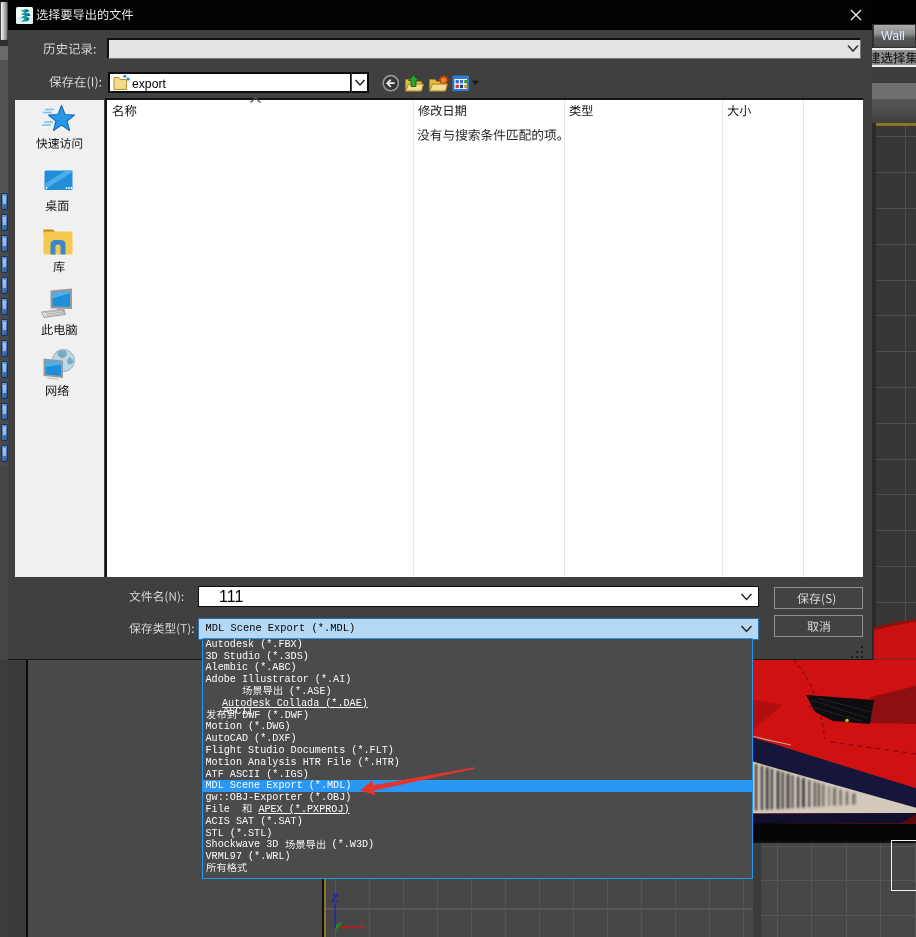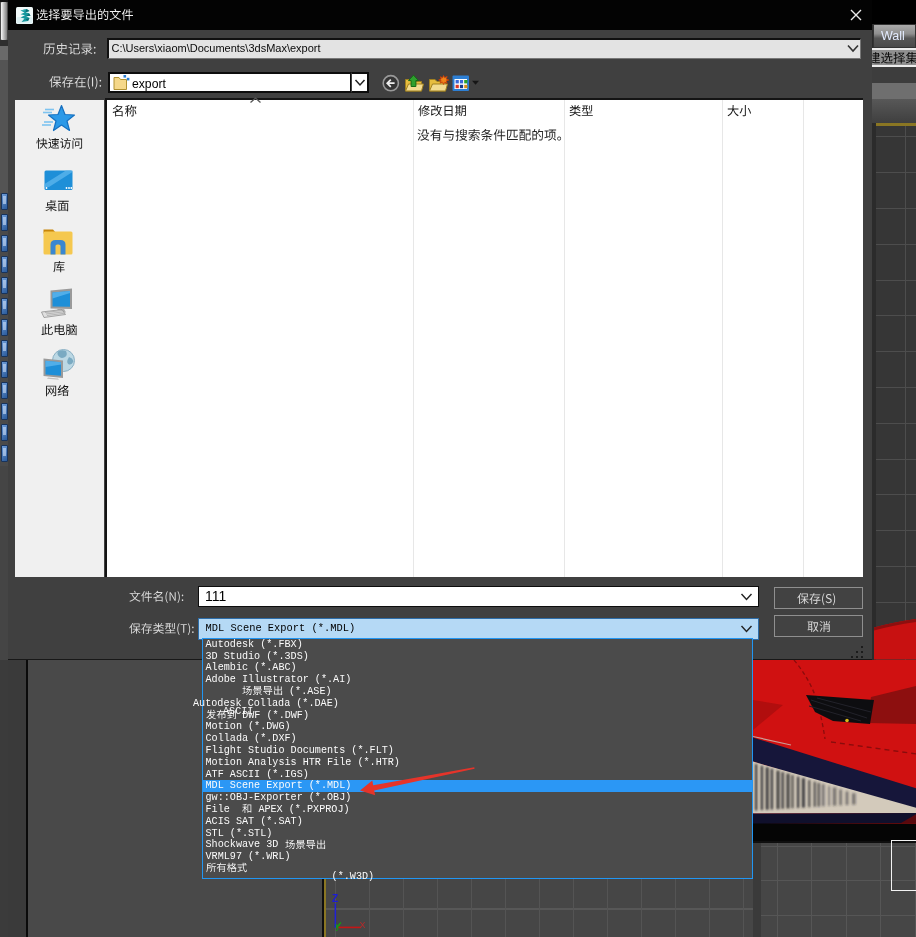--- a/index.html
+++ b/index.html
@@ -136,21 +136,20 @@
 <svg style="position:absolute;left:36.0px;top:7.0px;overflow:hidden;z-index:12;" width="99.6" height="15.9" viewBox="0 0 99.6 15.9">
       <path transform="translate(0,12.20) scale(0.012200,-0.012200)" d="M320 490H951V423H320ZM436 701H909V636H436ZM603 836H678V460H603ZM446 810 518 795Q497 720 463 651Q428 582 390 534Q383 540 371 547Q359 555 347 562Q335 570 326 574Q367 618 398 681Q429 744 446 810ZM679 456H753V191Q753 173 758 168Q763 163 782 163Q785 163 796 163Q807 163 820 163Q833 163 845 163Q856 163 861 163Q873 163 880 171Q886 179 889 204Q892 229 893 282Q900 276 912 269Q923 263 936 259Q949 255 959 252Q955 188 947 154Q938 120 919 106Q901 93 869 93Q864 93 850 93Q836 93 820 93Q804 93 790 93Q777 93 771 93Q734 93 714 102Q694 110 686 132Q679 153 679 191ZM504 454H579Q573 388 560 332Q546 276 520 229Q494 183 450 146Q407 110 339 83Q335 93 327 104Q319 116 310 126Q301 137 293 144Q354 166 393 196Q432 226 454 265Q477 304 488 351Q498 399 504 454ZM61 765 118 806Q148 783 179 754Q209 726 236 697Q262 668 278 644L216 597Q202 622 176 652Q151 682 120 711Q90 741 61 765ZM251 456V71H179V386H56V456ZM245 101Q268 101 290 85Q311 69 349 46Q396 18 459 11Q522 3 601 3Q658 3 724 5Q790 8 853 11Q917 15 966 20Q962 11 958 -3Q953 -18 949 -32Q946 -47 945 -58Q915 -60 872 -62Q829 -63 780 -65Q731 -66 684 -67Q637 -68 600 -68Q513 -68 449 -58Q384 -48 335 -19Q306 -1 283 16Q260 34 243 34Q225 34 201 18Q177 3 151 -23Q124 -49 95 -80L45 -15Q80 17 115 44Q150 70 183 86Q217 101 245 101ZM1036 315Q1096 332 1182 358Q1267 384 1356 412L1366 343Q1285 316 1203 290Q1121 263 1055 242ZM1046 639H1369V569H1046ZM1177 839H1250V12Q1250 -19 1242 -36Q1235 -53 1216 -62Q1198 -71 1167 -74Q1136 -76 1088 -76Q1086 -62 1080 -41Q1074 -20 1066 -5Q1098 -6 1125 -6Q1151 -6 1160 -6Q1177 -5 1177 12ZM1396 787H1853V719H1396ZM1838 787H1851L1864 790L1909 765Q1873 691 1817 630Q1762 570 1692 522Q1623 474 1547 438Q1470 403 1393 380Q1387 394 1376 412Q1364 430 1353 441Q1427 459 1500 491Q1573 522 1639 565Q1704 607 1756 660Q1807 713 1838 775ZM1510 756Q1552 678 1621 616Q1690 553 1780 509Q1870 465 1974 442Q1967 435 1958 424Q1949 412 1941 401Q1933 389 1928 379Q1823 407 1732 457Q1640 506 1569 576Q1498 646 1452 734ZM1417 324H1885V256H1417ZM1366 153H1957V85H1366ZM1620 412H1695V-82H1620ZM2054 298H2947V231H2054ZM2069 797H2930V730H2069ZM2692 271 2763 250Q2729 169 2671 112Q2613 54 2530 16Q2447 -22 2337 -45Q2227 -67 2090 -78Q2086 -62 2077 -44Q2069 -26 2059 -13Q2235 -3 2361 28Q2487 58 2569 117Q2650 176 2692 271ZM2186 101 2240 154Q2336 137 2432 116Q2527 95 2617 72Q2706 49 2785 25Q2863 1 2924 -22L2860 -80Q2785 -49 2678 -17Q2572 16 2446 46Q2321 76 2186 101ZM2342 772H2413V422H2342ZM2576 772H2647V422H2576ZM2190 583V447H2814V583ZM2119 645H2888V386H2119ZM2186 101Q2221 139 2259 189Q2296 239 2331 292Q2366 345 2390 393L2466 375Q2442 327 2408 276Q2375 226 2340 180Q2305 134 2276 101ZM3062 291H3944V221H3062ZM3648 369H3725V9Q3725 -23 3714 -40Q3704 -58 3677 -65Q3650 -73 3603 -75Q3556 -76 3484 -76Q3481 -62 3473 -43Q3465 -23 3457 -9Q3494 -10 3528 -10Q3562 -10 3588 -10Q3613 -10 3622 -10Q3637 -9 3642 -5Q3648 0 3648 11ZM3211 182 3263 227Q3295 202 3327 170Q3360 139 3387 108Q3414 77 3430 51L3374 1Q3360 28 3333 60Q3306 92 3275 124Q3243 156 3211 182ZM3135 770H3213V509Q3213 488 3223 476Q3233 465 3261 461Q3289 456 3344 456Q3357 456 3387 456Q3417 456 3456 456Q3495 456 3538 456Q3580 456 3621 456Q3662 456 3694 456Q3726 456 3744 456Q3785 456 3806 463Q3827 469 3835 488Q3844 508 3848 544Q3863 536 3884 530Q3904 524 3921 521Q3915 470 3898 442Q3882 415 3847 404Q3812 394 3749 394Q3739 394 3708 394Q3678 394 3636 394Q3594 394 3548 394Q3502 394 3461 394Q3419 394 3389 394Q3359 394 3350 394Q3267 394 3221 403Q3174 412 3154 437Q3135 461 3135 508ZM3162 629H3752V734H3135V800H3826V562H3162ZM4457 839H4539V19H4457ZM4814 341H4895V-78H4814ZM4150 749H4228V477H4774V750H4855V404H4150ZM4104 341H4187V54H4853V-21H4104ZM5131 679H5435V25H5131V93H5366V612H5131ZM5087 679H5156V-54H5087ZM5126 401H5402V335H5126ZM5240 842 5321 828Q5306 781 5288 733Q5271 685 5256 651L5195 666Q5204 691 5212 722Q5221 753 5228 785Q5236 817 5240 842ZM5578 682H5885V613H5578ZM5858 682H5929Q5929 682 5929 675Q5929 668 5929 658Q5929 649 5928 644Q5922 472 5916 353Q5911 234 5903 158Q5895 83 5884 41Q5874 -1 5859 -19Q5842 -41 5824 -50Q5805 -58 5778 -61Q5753 -63 5712 -62Q5672 -62 5629 -59Q5628 -43 5622 -22Q5615 -1 5604 13Q5654 9 5694 8Q5735 7 5753 7Q5768 7 5778 10Q5787 14 5796 24Q5808 37 5818 78Q5827 118 5834 193Q5841 268 5847 385Q5853 501 5858 666ZM5598 844 5670 828Q5652 753 5627 682Q5601 610 5571 547Q5540 484 5506 436Q5499 442 5488 450Q5476 459 5464 467Q5452 474 5443 479Q5478 524 5507 582Q5536 641 5559 708Q5582 775 5598 844ZM5552 423 5611 456Q5639 421 5669 379Q5700 337 5726 298Q5753 259 5769 229L5705 189Q5690 220 5665 260Q5639 301 5609 343Q5580 386 5552 423ZM6725 630 6802 607Q6739 426 6640 294Q6541 162 6403 72Q6265 -19 6083 -78Q6079 -69 6071 -55Q6063 -42 6053 -29Q6044 -15 6036 -7Q6215 45 6348 128Q6482 212 6575 335Q6668 459 6725 630ZM6270 626Q6327 471 6424 345Q6521 219 6657 129Q6793 40 6967 -4Q6959 -12 6949 -24Q6939 -37 6930 -50Q6922 -62 6915 -73Q6736 -24 6599 71Q6462 165 6363 300Q6265 435 6201 603ZM6050 664H6954V590H6050ZM6423 823 6501 847Q6524 811 6547 768Q6569 724 6580 693L6497 666Q6488 697 6467 742Q6446 786 6423 823ZM7604 828H7679V-80H7604ZM7432 790 7504 775Q7490 706 7471 638Q7451 571 7427 513Q7402 455 7373 409Q7366 415 7354 422Q7343 429 7330 436Q7318 443 7309 447Q7338 488 7362 544Q7385 599 7403 662Q7421 725 7432 790ZM7441 635H7909V562H7423ZM7317 341H7953V267H7317ZM7268 836 7339 815Q7307 730 7266 648Q7224 565 7176 493Q7127 420 7075 363Q7071 372 7064 386Q7056 400 7047 414Q7039 429 7032 437Q7079 486 7123 550Q7166 614 7204 688Q7241 761 7268 836ZM7167 579 7238 650 7239 649V-78H7167Z" fill="#f2f2f2"></path>
     </svg>
 <svg class="a" style="left:850px;top:9px;z-index:12;" width="12" height="12" viewBox="0 0 12 12">
       <path d="M1 1 L11 11 M11 1 L1 11" stroke="#ebebeb" stroke-width="1.4"></path>
     </svg>
 <svg style="position:absolute;left:43.3px;top:40.7px;overflow:hidden;z-index:12;" width="55.5" height="16.2" viewBox="0 0 55.5 16.2">
       <path transform="translate(0,12.50) scale(0.012500,-0.012500)" d="M161 791H947V720H161ZM115 791H191V472Q191 411 188 341Q185 270 176 196Q166 122 148 52Q131 -19 101 -77Q95 -71 82 -62Q70 -54 57 -46Q44 -39 35 -35Q63 21 79 85Q95 150 102 217Q110 284 112 350Q115 415 115 472ZM255 501H852V430H255ZM821 501H896Q896 501 895 495Q895 488 895 480Q895 471 894 466Q888 342 882 254Q875 167 867 110Q859 53 849 21Q838 -12 824 -27Q808 -46 791 -53Q773 -61 746 -63Q722 -66 681 -65Q639 -64 593 -61Q592 -44 585 -23Q579 -2 569 14Q617 9 658 8Q700 7 717 7Q733 7 742 9Q751 12 759 21Q771 31 780 61Q789 91 796 146Q803 201 809 285Q815 369 821 488ZM494 667H571Q569 569 562 478Q556 388 539 306Q523 225 490 154Q457 84 401 26Q346 -32 262 -75Q255 -62 240 -46Q225 -30 212 -20Q292 19 343 72Q395 125 424 190Q454 256 468 332Q482 407 487 492Q492 576 494 667ZM1463 836H1540V416Q1540 354 1531 294Q1523 235 1498 180Q1473 125 1423 77Q1374 29 1292 -11Q1210 -51 1088 -80Q1083 -71 1076 -59Q1068 -47 1059 -34Q1051 -21 1043 -13Q1161 12 1238 46Q1316 80 1362 122Q1407 164 1429 211Q1450 259 1456 311Q1463 362 1463 416ZM1196 609V423H1808V609ZM1123 682H1884V351H1123ZM1237 317Q1283 224 1348 164Q1414 104 1502 70Q1591 36 1705 21Q1820 5 1964 -1Q1953 -15 1943 -36Q1933 -58 1929 -78Q1782 -69 1663 -49Q1544 -28 1450 12Q1357 52 1287 119Q1218 187 1169 292ZM2124 769 2176 815Q2204 792 2234 764Q2264 736 2291 710Q2318 683 2335 661L2280 607Q2264 630 2238 658Q2212 686 2182 715Q2152 745 2124 769ZM2200 -60 2186 12 2208 43 2384 163Q2388 148 2395 129Q2402 110 2408 98Q2345 54 2307 26Q2268 -2 2246 -18Q2225 -34 2215 -44Q2205 -53 2200 -60ZM2046 526H2259V453H2046ZM2200 -61Q2196 -52 2188 -42Q2181 -31 2173 -20Q2165 -10 2157 -4Q2171 6 2188 31Q2206 56 2206 93V526H2280V37Q2280 37 2272 30Q2264 23 2252 11Q2240 0 2228 -13Q2216 -27 2208 -39Q2200 -51 2200 -61ZM2470 442H2858V370H2470ZM2438 442H2515V56Q2515 26 2529 17Q2543 7 2591 7Q2600 7 2621 7Q2643 7 2670 7Q2698 7 2726 7Q2754 7 2777 7Q2800 7 2812 7Q2843 7 2859 20Q2874 32 2881 68Q2887 104 2889 175Q2899 168 2912 162Q2924 155 2938 151Q2951 146 2962 143Q2957 62 2943 17Q2930 -29 2900 -47Q2871 -65 2816 -65Q2808 -65 2785 -65Q2761 -65 2731 -65Q2701 -65 2670 -65Q2639 -65 2616 -65Q2594 -65 2586 -65Q2530 -65 2498 -55Q2465 -45 2452 -18Q2438 8 2438 57ZM2419 770H2891V318H2816V695H2419ZM3067 462H3940V395H3067ZM3461 427H3537V1Q3537 -31 3528 -47Q3519 -63 3495 -71Q3472 -78 3433 -80Q3394 -82 3335 -82Q3332 -67 3324 -49Q3317 -30 3309 -16Q3339 -17 3366 -17Q3392 -18 3412 -18Q3432 -17 3440 -17Q3452 -16 3456 -12Q3461 -8 3461 2ZM3528 385Q3565 299 3626 227Q3688 156 3771 104Q3854 52 3953 25Q3945 17 3936 6Q3926 -5 3918 -18Q3909 -30 3904 -40Q3802 -8 3719 50Q3635 108 3572 188Q3509 269 3468 366ZM3810 370 3874 323Q3840 295 3801 265Q3762 235 3724 209Q3685 182 3651 162L3600 204Q3633 225 3672 254Q3710 282 3747 313Q3783 344 3810 370ZM3134 317 3185 363Q3217 346 3252 324Q3287 302 3318 280Q3350 257 3369 238L3316 185Q3298 205 3267 229Q3236 252 3202 276Q3167 299 3134 317ZM3068 54Q3119 74 3188 101Q3257 128 3334 159Q3410 190 3486 222L3501 158Q3433 128 3363 97Q3293 66 3228 38Q3163 11 3108 -13ZM3164 623H3763V554H3164ZM3741 784H3750L3763 788L3822 784Q3822 730 3818 667Q3815 604 3811 541Q3806 478 3801 423L3723 426Q3727 468 3730 516Q3733 564 3736 612Q3738 660 3739 702Q3741 745 3741 774ZM3134 784H3763V715H3134ZM4139 390Q4112 390 4092 410Q4073 429 4073 460Q4073 491 4092 511Q4112 530 4139 530Q4166 530 4186 511Q4205 491 4205 460Q4205 429 4186 410Q4166 390 4139 390ZM4139 -13Q4112 -13 4092 6Q4073 26 4073 56Q4073 88 4092 107Q4112 126 4139 126Q4166 126 4186 107Q4205 88 4205 56Q4205 26 4186 6Q4166 -13 4139 -13Z" fill="#dcdcdc"></path>
     </svg>
 <div class="a" style="left:106.5px;top:37.5px;width:754.5px;height:21.5px;background:#e3e3e3;border-top:2px solid #101010;border-left:2px solid #101010;border-right:1px solid #777;border-bottom:1px solid #777;z-index:11;"></div>
-<div class="a" style="left:111.5px;top:40px;z-index:12;font-size:11px;color:#0a0a0a;line-height:17px;letter-spacing:0;">C:\Users\xiaom\Documents\3dsMax\export</div>
 <svg class="a" style="left:846px;top:44px;z-index:12;" width="14" height="9" viewBox="0 0 14 9">
       <path d="M2 1.5 L7 7 L12 1.5" stroke="#333" stroke-width="1.6" fill="none"></path>
     </svg>
 <svg style="position:absolute;left:48.5px;top:74.1px;overflow:hidden;z-index:12;" width="55.1" height="16.2" viewBox="0 0 55.1 16.2">
       <path transform="translate(0,12.50) scale(0.012500,-0.012500)" d="M598 497H673V-80H598ZM306 350H954V281H306ZM695 322Q725 262 771 205Q817 147 872 99Q927 52 981 22Q973 15 963 4Q952 -6 943 -17Q934 -28 928 -38Q873 -2 819 52Q764 106 717 170Q670 234 637 300ZM581 328 640 306Q606 237 556 172Q506 106 448 53Q389 -1 329 -36Q323 -26 314 -16Q305 -5 295 6Q286 16 277 23Q336 53 394 101Q452 149 501 208Q549 267 581 328ZM452 726V542H824V726ZM380 793H899V474H380ZM277 837 347 815Q314 731 269 649Q224 567 172 495Q120 423 65 367Q62 376 54 390Q47 404 38 418Q30 432 23 441Q73 489 120 553Q167 616 208 689Q248 761 277 837ZM173 579 243 650 245 649V-77H173ZM1335 266H1957V196H1335ZM1420 525H1832V456H1420ZM1613 349H1689V9Q1689 -24 1680 -41Q1672 -59 1647 -68Q1621 -77 1579 -78Q1536 -79 1471 -79Q1469 -63 1462 -43Q1456 -24 1448 -8Q1481 -9 1510 -9Q1540 -10 1562 -10Q1583 -9 1592 -9Q1605 -8 1609 -4Q1613 0 1613 10ZM1812 525H1831L1846 529L1894 491Q1863 457 1823 423Q1783 388 1740 358Q1696 327 1655 304Q1648 315 1635 328Q1622 340 1613 349Q1650 368 1688 396Q1726 424 1759 454Q1792 484 1812 510ZM1063 709H1939V637H1063ZM1385 840 1462 821Q1427 707 1374 594Q1320 482 1245 385Q1170 287 1069 216Q1065 225 1058 238Q1052 250 1044 263Q1037 276 1031 284Q1099 332 1155 395Q1211 459 1255 532Q1299 606 1332 684Q1364 762 1385 840ZM1188 431H1264V-78H1188ZM2063 685H2939V613H2063ZM2373 368H2900V298H2373ZM2333 14H2938V-56H2333ZM2598 561H2673V-24H2598ZM2391 840 2469 821Q2434 707 2380 595Q2327 483 2252 386Q2177 288 2077 217Q2073 227 2066 239Q2059 252 2052 265Q2044 277 2038 286Q2106 333 2162 397Q2217 460 2261 533Q2305 607 2338 685Q2370 763 2391 840ZM2193 428H2268V-76H2193ZM3239 -196Q3170 -84 3131 40Q3092 163 3092 311Q3092 458 3131 582Q3170 706 3239 818L3295 792Q3231 685 3199 562Q3168 438 3168 311Q3168 183 3199 60Q3231 -64 3295 -171ZM3439 0V733H3531V0ZM3730 -196 3673 -171Q3738 -64 3770 60Q3802 183 3802 311Q3802 438 3770 562Q3738 685 3673 792L3730 818Q3800 706 3839 582Q3877 458 3877 311Q3877 163 3839 40Q3800 -84 3730 -196ZM4108 390Q4081 390 4061 410Q4042 429 4042 460Q4042 491 4061 511Q4081 530 4108 530Q4135 530 4155 511Q4174 491 4174 460Q4174 429 4155 410Q4135 390 4108 390ZM4108 -13Q4081 -13 4061 6Q4042 26 4042 56Q4042 88 4061 107Q4081 126 4108 126Q4135 126 4155 107Q4174 88 4174 56Q4174 26 4155 6Q4135 -13 4108 -13Z" fill="#dcdcdc"></path>
     </svg>
 <div class="a" style="left:107.9px;top:71.8px;width:243px;height:21.5px;background:#fff;border:2px solid #0d0d0d;border-right:1px solid #0d0d0d;z-index:11;"></div>
 <div class="a" style="left:350.5px;top:71.8px;width:18.5px;height:21.5px;background:#fff;border:2px solid #0d0d0d;border-left:1px solid #444;z-index:11;"></div>
 <svg class="a" style="left:354px;top:79px;z-index:12;" width="12" height="8" viewBox="0 0 12 8">
       <path d="M1.5 1 L6 6 L10.5 1" stroke="#222" stroke-width="1.5" fill="none"></path>
@@ -258,21 +257,21 @@
 <svg style="position:absolute;left:726.8px;top:103.4px;overflow:hidden;z-index:12;" width="26.4" height="15.9" viewBox="0 0 26.4 15.9">
       <path transform="translate(0,12.20) scale(0.012200,-0.012200)" d="M62 553H942V476H62ZM549 522Q583 401 638 297Q694 192 775 114Q855 36 958 -8Q949 -16 938 -29Q928 -41 918 -54Q908 -67 902 -78Q794 -26 711 59Q629 144 571 257Q513 370 475 504ZM461 839H542Q542 774 538 694Q535 615 523 529Q511 444 484 357Q456 271 408 190Q359 110 284 41Q209 -28 100 -78Q91 -63 74 -46Q58 -28 43 -16Q149 30 222 94Q294 158 340 234Q386 310 411 391Q436 472 446 552Q456 633 459 706Q461 779 461 839ZM1464 826H1545V24Q1545 -17 1533 -37Q1521 -57 1494 -66Q1466 -75 1419 -78Q1371 -81 1301 -80Q1299 -70 1294 -55Q1288 -41 1282 -27Q1276 -13 1270 -2Q1307 -3 1341 -4Q1375 -4 1400 -3Q1426 -3 1436 -3Q1451 -2 1457 3Q1464 9 1464 24ZM1705 571 1777 598Q1822 528 1862 448Q1902 368 1933 291Q1963 214 1976 154L1895 121Q1884 181 1855 258Q1827 336 1787 418Q1748 499 1705 571ZM1202 591 1286 577Q1269 504 1244 423Q1219 343 1184 268Q1149 194 1103 138Q1094 145 1082 152Q1069 160 1056 167Q1042 174 1032 178Q1077 231 1110 302Q1143 373 1167 448Q1190 524 1202 591Z" fill="#1a1a1a"></path>
     </svg>
 <svg style="position:absolute;left:417.0px;top:126.5px;overflow:hidden;z-index:12;" width="154.4" height="16.5" viewBox="0 0 154.4 16.5">
       <path transform="translate(0,12.70) scale(0.012700,-0.012700)" d="M463 804H751V734H463ZM341 398H834V328H341ZM808 398H824L838 401L888 380Q853 281 793 204Q734 128 657 73Q580 18 490 -19Q401 -57 305 -79Q301 -69 295 -56Q288 -43 281 -31Q273 -19 266 -11Q355 6 440 39Q525 72 597 121Q669 170 724 236Q778 302 808 386ZM452 344Q494 253 568 182Q642 110 743 61Q843 12 966 -11Q958 -19 948 -31Q938 -44 930 -57Q922 -69 917 -80Q727 -39 593 63Q458 165 385 321ZM445 804H518V689Q518 641 504 591Q490 540 452 494Q413 448 340 412Q335 420 325 431Q316 442 306 453Q296 463 289 468Q357 499 390 537Q423 574 434 613Q445 653 445 691ZM84 773 126 826Q157 811 191 791Q225 772 257 753Q288 733 309 718L265 657Q245 673 214 693Q183 714 149 735Q114 756 84 773ZM35 502 75 557Q106 543 141 525Q176 506 209 488Q241 470 262 455L220 393Q199 408 167 428Q136 447 101 467Q66 486 35 502ZM66 -17Q92 23 123 76Q154 130 186 189Q218 249 245 306L300 259Q276 206 246 149Q217 91 187 36Q156 -19 129 -65ZM714 804H789V584Q789 562 792 554Q796 545 809 545Q816 545 834 545Q852 545 870 545Q888 545 896 545Q907 545 923 546Q939 548 949 550Q951 534 953 513Q954 492 956 478Q947 475 930 473Q914 472 897 472Q889 472 869 472Q849 472 830 472Q811 472 804 472Q768 472 748 483Q729 494 722 519Q714 545 714 586ZM1063 710H1939V640H1063ZM1308 353H1777V289H1308ZM1255 524H1765V456H1329V-79H1255ZM1748 524H1822V14Q1822 -19 1813 -38Q1804 -56 1779 -66Q1754 -74 1712 -76Q1669 -77 1605 -77Q1602 -62 1595 -41Q1588 -20 1580 -5Q1613 -6 1643 -6Q1672 -7 1694 -7Q1716 -6 1726 -6Q1739 -6 1743 -1Q1748 3 1748 15ZM1391 840 1467 822Q1433 713 1381 606Q1329 499 1256 406Q1183 314 1088 246Q1083 255 1074 266Q1065 276 1056 287Q1047 297 1040 304Q1107 350 1163 411Q1218 472 1262 543Q1306 613 1338 689Q1370 764 1391 840ZM1308 184H1777V119H1308ZM2227 450H2833V379H2227ZM2277 702H2876V630H2277ZM2057 238H2681V165H2057ZM2814 450H2891Q2891 450 2891 443Q2890 436 2890 428Q2889 419 2888 413Q2874 270 2859 180Q2844 89 2826 39Q2809 -11 2786 -33Q2767 -52 2745 -59Q2724 -66 2691 -68Q2664 -69 2615 -68Q2566 -67 2512 -64Q2511 -47 2503 -26Q2496 -5 2484 11Q2542 6 2595 5Q2647 3 2669 3Q2688 3 2700 5Q2712 7 2721 15Q2742 32 2758 79Q2774 127 2787 215Q2801 303 2813 437ZM2261 818 2336 810Q2326 758 2315 700Q2303 641 2291 582Q2278 524 2266 472Q2254 419 2243 379L2164 380Q2176 422 2189 476Q2202 529 2215 589Q2228 649 2240 708Q2251 767 2261 818ZM3039 309Q3096 328 3175 357Q3255 386 3336 418L3349 350Q3274 321 3198 291Q3122 261 3059 238ZM3046 638H3339V568H3046ZM3166 840H3237V13Q3237 -17 3230 -34Q3223 -51 3205 -61Q3187 -70 3158 -73Q3129 -76 3085 -75Q3084 -61 3078 -40Q3072 -19 3064 -3Q3093 -4 3117 -4Q3141 -4 3150 -3Q3158 -3 3162 0Q3166 3 3166 13ZM3553 804 3607 754Q3566 732 3514 714Q3463 695 3415 682Q3413 693 3405 708Q3398 722 3392 732Q3436 746 3480 766Q3525 786 3553 804ZM3392 732 3457 711V387H3392ZM3414 449H3847V696H3723V758H3915V387H3414ZM3421 602H3566V544H3421ZM3727 602H3880V545H3727ZM3614 841H3683V262H3614ZM3379 290H3860V226H3379ZM3839 290H3853L3866 293L3911 271Q3876 190 3817 131Q3757 71 3681 29Q3605 -13 3518 -40Q3430 -67 3338 -82Q3333 -69 3324 -50Q3314 -32 3304 -20Q3391 -8 3474 15Q3556 38 3628 74Q3700 110 3754 161Q3809 212 3839 279ZM3477 247Q3520 178 3593 125Q3666 72 3760 36Q3855 1 3962 -16Q3954 -23 3946 -34Q3937 -46 3930 -57Q3923 -69 3917 -78Q3808 -56 3712 -16Q3616 24 3541 84Q3465 144 3416 223ZM4461 841H4539V560H4461ZM4665 328 4718 362Q4754 333 4793 298Q4832 263 4866 228Q4901 194 4922 166L4864 126Q4845 154 4811 190Q4778 225 4740 262Q4701 298 4665 328ZM4633 104 4690 141Q4731 120 4778 92Q4825 65 4867 37Q4910 9 4938 -14L4877 -58Q4851 -35 4810 -6Q4769 22 4723 52Q4676 81 4633 104ZM4290 136 4358 109Q4327 78 4286 46Q4245 15 4202 -13Q4159 -40 4119 -61Q4113 -54 4102 -44Q4092 -35 4081 -26Q4070 -16 4061 -11Q4123 17 4185 56Q4247 96 4290 136ZM4076 752H4923V686H4076ZM4066 593H4936V405H4862V528H4137V405H4066ZM4122 153Q4121 160 4117 172Q4114 184 4110 197Q4106 210 4102 219Q4127 222 4160 232Q4193 242 4237 260Q4261 269 4309 290Q4358 311 4420 341Q4482 370 4548 406Q4614 442 4673 480L4727 434Q4592 352 4450 290Q4308 227 4169 183V180Q4169 180 4162 178Q4155 175 4145 171Q4136 167 4129 162Q4122 158 4122 153ZM4122 153 4121 200 4168 224 4793 258Q4795 245 4799 229Q4802 214 4806 205Q4657 196 4550 189Q4444 182 4371 177Q4299 172 4253 169Q4208 166 4182 163Q4156 160 4143 158Q4130 156 4122 153ZM4194 319Q4193 326 4189 338Q4185 350 4182 363Q4178 376 4174 385Q4189 386 4207 393Q4225 400 4246 411Q4258 417 4282 430Q4305 443 4335 461Q4366 479 4397 501Q4429 523 4456 546L4510 505Q4446 458 4374 419Q4303 380 4232 352V349Q4232 349 4222 345Q4213 340 4203 333Q4194 326 4194 319ZM4194 319 4193 362 4230 381 4574 400Q4571 388 4567 373Q4563 359 4562 350Q4468 345 4405 340Q4342 336 4303 333Q4264 330 4242 328Q4221 325 4210 323Q4200 322 4194 319ZM4479 217H4552V8Q4552 -22 4543 -38Q4535 -55 4510 -63Q4486 -72 4448 -74Q4410 -75 4355 -75Q4352 -59 4344 -40Q4336 -20 4327 -6Q4359 -7 4385 -7Q4412 -8 4431 -7Q4451 -7 4458 -6Q4471 -6 4475 -2Q4479 1 4479 10ZM5319 748H5718V683H5319ZM5703 748H5719L5732 752L5782 721Q5734 636 5657 571Q5580 505 5484 458Q5388 411 5282 380Q5176 349 5070 332Q5066 347 5056 366Q5046 386 5035 399Q5136 413 5238 441Q5339 468 5429 510Q5520 551 5591 608Q5662 664 5703 736ZM5378 842 5460 826Q5409 743 5327 663Q5246 584 5128 520Q5121 530 5112 540Q5103 550 5093 560Q5083 570 5074 575Q5148 611 5207 656Q5266 701 5309 749Q5352 797 5378 842ZM5323 707Q5380 624 5476 563Q5572 502 5697 463Q5822 423 5964 406Q5957 398 5948 386Q5939 375 5931 362Q5924 349 5919 339Q5776 360 5650 403Q5524 447 5424 516Q5324 584 5259 678ZM5147 287H5852V220H5147ZM5300 182 5360 155Q5334 120 5296 82Q5259 45 5220 12Q5180 -21 5146 -43Q5140 -35 5131 -25Q5123 -15 5114 -5Q5104 4 5096 10Q5129 29 5167 58Q5205 86 5241 119Q5276 152 5300 182ZM5461 393H5537V3Q5537 -26 5530 -41Q5523 -56 5503 -65Q5484 -73 5454 -75Q5424 -76 5380 -76Q5378 -61 5371 -43Q5365 -24 5357 -10Q5386 -11 5412 -12Q5438 -12 5446 -11Q5455 -11 5458 -8Q5461 -5 5461 3ZM5629 145 5683 184Q5718 156 5754 123Q5791 90 5824 56Q5856 23 5875 -4L5818 -47Q5799 -20 5768 14Q5737 47 5700 82Q5664 117 5629 145ZM6604 828H6679V-80H6604ZM6432 790 6504 775Q6490 706 6471 638Q6451 571 6427 513Q6402 455 6373 409Q6366 415 6354 422Q6343 429 6330 436Q6318 443 6309 447Q6338 488 6362 544Q6385 599 6403 662Q6421 725 6432 790ZM6441 635H6909V562H6423ZM6317 341H6953V267H6317ZM6268 836 6339 815Q6307 730 6266 648Q6224 565 6176 493Q6127 420 6075 363Q6071 372 6064 386Q6056 400 6047 414Q6039 429 6032 437Q6079 486 6123 550Q6166 614 6204 688Q6241 761 6268 836ZM6167 579 6238 650 6239 649V-78H6167ZM7613 728H7686V287Q7686 262 7693 255Q7699 249 7722 249Q7728 249 7741 249Q7754 249 7770 249Q7786 249 7800 249Q7814 249 7821 249Q7837 249 7844 260Q7852 271 7855 305Q7858 338 7860 404Q7869 398 7881 392Q7892 386 7905 381Q7917 377 7928 374Q7924 298 7915 255Q7905 212 7885 196Q7864 179 7827 179Q7821 179 7805 179Q7788 179 7770 179Q7751 179 7735 179Q7719 179 7713 179Q7674 179 7652 188Q7630 198 7621 221Q7613 245 7613 286ZM7368 728H7442Q7440 617 7434 526Q7427 435 7408 361Q7390 288 7353 232Q7316 177 7252 137Q7248 145 7239 156Q7231 167 7222 177Q7213 188 7204 193Q7261 229 7293 279Q7326 328 7341 394Q7357 460 7362 543Q7367 626 7368 728ZM7926 776V703H7169V55H7939V-18H7095V776ZM8592 481H8892V408H8592ZM8557 481H8631V46Q8631 18 8641 10Q8651 1 8686 1Q8694 1 8715 1Q8736 1 8761 1Q8786 1 8809 1Q8831 1 8841 1Q8864 1 8875 14Q8886 27 8891 63Q8896 99 8898 171Q8908 165 8920 158Q8932 151 8945 147Q8958 142 8968 139Q8963 58 8952 13Q8941 -33 8916 -51Q8892 -70 8846 -70Q8840 -70 8823 -70Q8806 -70 8783 -70Q8761 -70 8739 -70Q8717 -70 8701 -70Q8684 -70 8678 -70Q8632 -70 8605 -60Q8579 -50 8568 -25Q8557 0 8557 46ZM8554 795H8930V340H8858V723H8554ZM8082 618H8482V-62H8420V553H8143V-76H8082ZM8113 214H8450V158H8113ZM8113 54H8450V-7H8113ZM8057 801H8505V734H8057ZM8201 783H8255V571H8201ZM8314 783H8369V571H8314ZM8211 572H8253V473Q8253 442 8247 407Q8241 372 8224 338Q8208 303 8176 274Q8171 281 8161 290Q8150 299 8143 304Q8172 329 8187 358Q8201 388 8206 418Q8211 448 8211 474ZM8309 572H8352V365Q8352 356 8354 353Q8356 350 8365 350Q8368 350 8375 350Q8382 350 8390 350Q8398 350 8402 350Q8415 350 8417 353Q8424 348 8435 343Q8446 339 8456 336Q8453 321 8442 314Q8431 307 8410 307Q8406 307 8396 307Q8385 307 8375 307Q8365 307 8361 307Q8331 307 8320 317Q8309 328 8309 364ZM9131 679H9435V25H9131V93H9366V612H9131ZM9087 679H9156V-54H9087ZM9126 401H9402V335H9126ZM9240 842 9321 828Q9306 781 9288 733Q9271 685 9256 651L9195 666Q9204 691 9212 722Q9221 753 9228 785Q9236 817 9240 842ZM9578 682H9885V613H9578ZM9858 682H9929Q9929 682 9929 675Q9929 668 9929 658Q9929 649 9928 644Q9922 472 9916 353Q9911 234 9903 158Q9895 83 9884 41Q9874 -1 9859 -19Q9842 -41 9824 -50Q9805 -58 9778 -61Q9753 -63 9712 -62Q9672 -62 9629 -59Q9628 -43 9622 -22Q9615 -1 9604 13Q9654 9 9694 8Q9735 7 9753 7Q9768 7 9778 10Q9787 14 9796 24Q9808 37 9818 78Q9827 118 9834 193Q9841 268 9847 385Q9853 501 9858 666ZM9598 844 9670 828Q9652 753 9627 682Q9601 610 9571 547Q9540 484 9506 436Q9499 442 9488 450Q9476 459 9464 467Q9452 474 9443 479Q9478 524 9507 582Q9536 641 9559 708Q9582 775 9598 844ZM9552 423 9611 456Q9639 421 9669 379Q9700 337 9726 298Q9753 259 9769 229L9705 189Q9690 220 9665 260Q9639 301 9609 343Q9580 386 9552 423ZM10046 722H10363V650H10046ZM10172 689H10247V194H10172ZM10029 184Q10070 195 10125 211Q10180 227 10243 246Q10305 265 10369 284L10379 219Q10292 189 10204 159Q10117 130 10048 106ZM10381 796H10957V728H10381ZM10623 766 10712 753Q10694 710 10675 666Q10655 622 10638 591L10570 605Q10585 640 10600 685Q10615 731 10623 766ZM10618 500H10693V289Q10693 240 10681 189Q10669 138 10636 90Q10602 42 10537 -1Q10472 -44 10366 -77Q10362 -69 10353 -58Q10345 -48 10336 -37Q10327 -26 10319 -19Q10421 9 10481 46Q10541 82 10571 124Q10600 165 10609 208Q10618 250 10618 289ZM10689 91 10736 138Q10775 114 10818 85Q10860 56 10899 27Q10937 -2 10961 -26L10911 -79Q10888 -55 10850 -25Q10813 5 10771 36Q10728 66 10689 91ZM10417 624H10891V155H10816V556H10490V153H10417ZM11194 244Q11237 244 11271 223Q11305 203 11326 168Q11347 134 11347 92Q11347 50 11326 15Q11305 -19 11271 -40Q11237 -61 11194 -61Q11152 -61 11118 -40Q11083 -19 11063 15Q11042 50 11042 92Q11042 134 11063 168Q11083 203 11118 223Q11153 244 11194 244ZM11194 -10Q11237 -10 11266 20Q11296 49 11296 92Q11296 119 11282 142Q11269 165 11246 179Q11223 193 11194 193Q11167 193 11144 179Q11121 165 11107 142Q11093 119 11093 92Q11093 64 11107 40Q11121 17 11144 4Q11167 -10 11194 -10Z" fill="#262626"></path>
     </svg>
 <svg style="position:absolute;left:129.4px;top:589.2px;overflow:hidden;z-index:12;" width="57.2" height="15.3" viewBox="0 0 57.2 15.3">
       <path transform="translate(0,11.80) scale(0.011800,-0.011800)" d="M725 630 802 607Q739 426 640 294Q541 162 403 72Q265 -19 83 -78Q79 -69 71 -55Q63 -42 53 -29Q44 -15 36 -7Q215 45 348 128Q482 212 575 335Q668 459 725 630ZM270 626Q327 471 424 345Q521 219 657 129Q793 40 967 -4Q959 -12 949 -24Q939 -37 930 -50Q922 -62 915 -73Q736 -24 599 71Q462 165 363 300Q265 435 201 603ZM50 664H954V590H50ZM423 823 501 847Q524 811 547 768Q569 724 580 693L497 666Q488 697 467 742Q446 786 423 823ZM1604 828H1679V-80H1604ZM1432 790 1504 775Q1490 706 1471 638Q1451 571 1427 513Q1402 455 1373 409Q1366 415 1354 422Q1343 429 1330 436Q1318 443 1309 447Q1338 488 1362 544Q1385 599 1403 662Q1421 725 1432 790ZM1441 635H1909V562H1423ZM1317 341H1953V267H1317ZM1268 836 1339 815Q1307 730 1266 648Q1224 565 1176 493Q1127 420 1075 363Q1071 372 1064 386Q1056 400 1047 414Q1039 429 1032 437Q1079 486 1123 550Q1166 614 1204 688Q1241 761 1268 836ZM1167 579 1238 650 1239 649V-78H1167ZM2299 42H2800V-27H2299ZM2345 740H2793V671H2345ZM2406 843 2492 826Q2433 737 2342 653Q2250 568 2122 501Q2117 510 2107 521Q2098 532 2088 542Q2078 553 2069 559Q2151 598 2216 646Q2281 694 2329 745Q2377 795 2406 843ZM2766 740H2781L2794 744L2844 713Q2792 611 2709 528Q2627 446 2524 383Q2422 319 2309 275Q2197 230 2086 204Q2083 215 2076 227Q2069 240 2062 253Q2054 265 2047 273Q2132 291 2219 320Q2306 350 2388 390Q2470 431 2543 482Q2616 534 2673 596Q2730 657 2766 727ZM2263 529 2321 572Q2355 550 2391 522Q2428 494 2462 467Q2495 439 2517 417L2456 367Q2436 390 2403 418Q2371 447 2334 476Q2297 506 2263 529ZM2773 340H2849V-79H2773ZM2327 340H2794V271H2327V-79H2252V280L2312 340ZM3239 -196Q3170 -84 3131 40Q3092 163 3092 311Q3092 458 3131 582Q3170 706 3239 818L3295 792Q3231 685 3199 562Q3168 438 3168 311Q3168 183 3199 60Q3231 -64 3295 -171ZM3439 0V733H3533L3801 271L3880 120H3885Q3880 175 3876 235Q3872 295 3872 352V733H3960V0H3865L3598 463L3519 613H3515Q3518 558 3522 501Q3526 443 3526 385V0ZM4160 -196 4103 -171Q4168 -64 4200 60Q4232 183 4232 311Q4232 438 4200 562Q4168 685 4103 792L4160 818Q4230 706 4269 582Q4307 458 4307 311Q4307 163 4269 40Q4230 -84 4160 -196ZM4538 390Q4511 390 4491 410Q4472 429 4472 460Q4472 491 4491 511Q4511 530 4538 530Q4565 530 4585 511Q4604 491 4604 460Q4604 429 4585 410Q4565 390 4538 390ZM4538 -13Q4511 -13 4491 6Q4472 26 4472 56Q4472 88 4491 107Q4511 126 4538 126Q4565 126 4585 107Q4604 88 4604 56Q4604 26 4585 6Q4565 -13 4538 -13Z" fill="#dcdcdc"></path>
     </svg>
 <div class="a" style="left:197.7px;top:585.5px;width:561.7px;height:21.5px;background:#fff;border:1px solid #0d0d0d;z-index:11;"></div>
-<div class="a" style="left:205px;top:588px;z-index:12;font-size:14px;color:#000;line-height:17px;">111</div>
+<div class="a" style="left:219px;top:588px;z-index:12;font-size:16px;color:#000;line-height:17px;">111</div>
 <svg class="a" style="left:740px;top:592.5px;z-index:12;" width="13" height="8" viewBox="0 0 13 8">
       <path d="M1.5 1 L6.5 6.5 L11.5 1" stroke="#222" stroke-width="1.4" fill="none"></path>
     </svg>
 <svg style="position:absolute;left:129.4px;top:621.2px;overflow:hidden;z-index:12;" width="67.5" height="15.3" viewBox="0 0 67.5 15.3">
       <path transform="translate(0,11.80) scale(0.011800,-0.011800)" d="M598 497H673V-80H598ZM306 350H954V281H306ZM695 322Q725 262 771 205Q817 147 872 99Q927 52 981 22Q973 15 963 4Q952 -6 943 -17Q934 -28 928 -38Q873 -2 819 52Q764 106 717 170Q670 234 637 300ZM581 328 640 306Q606 237 556 172Q506 106 448 53Q389 -1 329 -36Q323 -26 314 -16Q305 -5 295 6Q286 16 277 23Q336 53 394 101Q452 149 501 208Q549 267 581 328ZM452 726V542H824V726ZM380 793H899V474H380ZM277 837 347 815Q314 731 269 649Q224 567 172 495Q120 423 65 367Q62 376 54 390Q47 404 38 418Q30 432 23 441Q73 489 120 553Q167 616 208 689Q248 761 277 837ZM173 579 243 650 245 649V-77H173ZM1335 266H1957V196H1335ZM1420 525H1832V456H1420ZM1613 349H1689V9Q1689 -24 1680 -41Q1672 -59 1647 -68Q1621 -77 1579 -78Q1536 -79 1471 -79Q1469 -63 1462 -43Q1456 -24 1448 -8Q1481 -9 1510 -9Q1540 -10 1562 -10Q1583 -9 1592 -9Q1605 -8 1609 -4Q1613 0 1613 10ZM1812 525H1831L1846 529L1894 491Q1863 457 1823 423Q1783 388 1740 358Q1696 327 1655 304Q1648 315 1635 328Q1622 340 1613 349Q1650 368 1688 396Q1726 424 1759 454Q1792 484 1812 510ZM1063 709H1939V637H1063ZM1385 840 1462 821Q1427 707 1374 594Q1320 482 1245 385Q1170 287 1069 216Q1065 225 1058 238Q1052 250 1044 263Q1037 276 1031 284Q1099 332 1155 395Q1211 459 1255 532Q1299 606 1332 684Q1364 762 1385 840ZM1188 431H1264V-78H1188ZM2072 645H2933V576H2072ZM2067 249H2936V179H2067ZM2746 822 2824 797Q2796 759 2765 722Q2733 684 2706 657L2645 680Q2662 700 2680 725Q2699 750 2716 776Q2734 801 2746 822ZM2460 839H2535V379H2460ZM2181 789 2244 818Q2277 789 2308 751Q2339 713 2354 683L2287 650Q2273 679 2243 719Q2213 758 2181 789ZM2463 357H2542Q2533 288 2518 229Q2502 170 2472 121Q2442 73 2392 34Q2343 -4 2267 -33Q2192 -61 2085 -80Q2082 -70 2075 -57Q2069 -44 2061 -32Q2053 -20 2046 -11Q2147 5 2217 28Q2286 52 2331 85Q2377 117 2403 158Q2429 198 2443 248Q2456 298 2463 357ZM2433 614 2493 589Q2451 530 2389 479Q2326 428 2252 390Q2178 352 2101 329Q2096 339 2088 350Q2079 362 2070 373Q2061 384 2053 391Q2129 409 2202 442Q2275 475 2335 519Q2395 564 2433 614ZM2547 226Q2595 125 2701 67Q2808 8 2963 -10Q2955 -18 2946 -30Q2936 -43 2929 -56Q2921 -69 2916 -80Q2806 -63 2722 -26Q2637 11 2577 69Q2516 128 2479 210ZM2482 555 2517 607Q2567 584 2624 556Q2681 528 2738 498Q2794 469 2844 442Q2894 415 2929 394L2892 332Q2858 355 2809 383Q2760 411 2704 442Q2647 472 2590 501Q2532 531 2482 555ZM3100 799H3552V733H3100ZM3067 595H3573V528H3067ZM3047 25H3952V-45H3047ZM3151 221H3848V152H3151ZM3388 772H3459V313H3388ZM3467 332H3544V-23H3467ZM3635 783H3704V448H3635ZM3822 834H3893V386Q3893 355 3885 339Q3878 323 3855 314Q3832 306 3795 303Q3758 301 3705 301Q3702 316 3695 336Q3688 355 3680 370Q3723 369 3757 369Q3791 368 3802 369Q3814 370 3818 374Q3822 377 3822 387ZM3195 771H3264V601Q3264 549 3252 492Q3241 435 3207 382Q3174 329 3108 288Q3104 296 3094 306Q3085 316 3075 325Q3066 335 3059 340Q3119 377 3148 421Q3176 465 3185 512Q3195 559 3195 602ZM4239 -196Q4170 -84 4131 40Q4092 163 4092 311Q4092 458 4131 582Q4170 706 4239 818L4295 792Q4231 685 4199 562Q4168 438 4168 311Q4168 183 4199 60Q4231 -64 4295 -171ZM4591 0V655H4369V733H4906V655H4684V0ZM5036 -196 4979 -171Q5044 -64 5076 60Q5108 183 5108 311Q5108 438 5076 562Q5044 685 4979 792L5036 818Q5106 706 5145 582Q5183 458 5183 311Q5183 163 5145 40Q5106 -84 5036 -196ZM5414 390Q5387 390 5367 410Q5348 429 5348 460Q5348 491 5367 511Q5387 530 5414 530Q5441 530 5461 511Q5480 491 5480 460Q5480 429 5461 410Q5441 390 5414 390ZM5414 -13Q5387 -13 5367 6Q5348 26 5348 56Q5348 88 5367 107Q5387 126 5414 126Q5441 126 5461 107Q5480 88 5480 56Q5480 26 5461 6Q5441 -13 5414 -13Z" fill="#dcdcdc"></path>
     </svg>
 <div class="a" style="left:197.7px;top:618px;width:561.7px;height:21.5px;background:#b5d9f5;border:1px solid #2e6da8;z-index:11;"></div>
 <div class="a mono" style="left:205.5px;top:618px;z-index:12;font-size:10.4px;color:#000;line-height:21.5px;">MDL Scene Export (*.MDL)</div>
 <svg class="a" style="left:740px;top:625px;z-index:12;" width="13" height="8" viewBox="0 0 13 8">
       <path d="M1.5 1 L6.5 6.5 L11.5 1" stroke="#222" stroke-width="1.4" fill="none"></path>
@@ -290,23 +289,23 @@
 <div class="a" style="left:861px;top:651px;width:2.2px;height:2.2px;background:#1c1c1c;z-index:12;"></div>
 <div class="a" style="left:851px;top:656px;width:2.2px;height:2.2px;background:#1c1c1c;z-index:12;"></div>
 <div class="a" style="left:856px;top:656px;width:2.2px;height:2.2px;background:#1c1c1c;z-index:12;"></div>
 <div class="a" style="left:861px;top:656px;width:2.2px;height:2.2px;background:#1c1c1c;z-index:12;"></div>
 <div class="a" style="left:201.5px;top:638px;width:551.5px;height:240.5px;background:#4b4b4b;border:1.5px solid #2196f3;z-index:20;"></div>
 <div class="a" style="left:203px;top:779.7px;width:548.5px;height:12.4px;background:#2b97f5;z-index:21;"></div>
 <div class="row" style="left:205.5px;top:638.7px;z-index:22;">Autodesk (*.FBX)</div>
 <div class="row" style="left:205.5px;top:650.5px;z-index:22;">3D Studio (*.3DS)</div>
 <div class="row" style="left:205.5px;top:662.3px;z-index:22;">Alembic (*.ABC)</div>
 <div class="row" style="left:205.5px;top:674.1px;z-index:22;">Adobe Illustrator (*.AI)</div>
-<div class="row" style="left:193px;top:697.7px;z-index:22;">Autodesk Collada (*.DAE)</div>
+<div class="row" style="left:222px;top:697.7px;z-index:22;text-decoration:underline;">Autodesk Collada (*.DAE)</div>
 <div class="row" style="left:205.5px;top:721.3px;z-index:22;">Motion (*.DWG)</div>
-<div class="row" style="left:205.5px;top:733.1px;z-index:22;">Collada (*.DXF)</div>
+<div class="row" style="left:205.5px;top:733.1px;z-index:22;">AutoCAD (*.DXF)</div>
 <div class="row" style="left:205.5px;top:744.9px;z-index:22;">Flight Studio Documents (*.FLT)</div>
 <div class="row" style="left:205.5px;top:756.7px;z-index:22;">Motion Analysis HTR File (*.HTR)</div>
 <div class="row" style="left:205.5px;top:768.5px;z-index:22;">ATF ASCII (*.IGS)</div>
 <div class="row" style="left:205.5px;top:780.3px;z-index:22;">MDL Scene Export (*.MDL)</div>
 <div class="row" style="left:205.5px;top:792.1px;z-index:22;text-align:right;">gw::OBJ-Exporter (*.OBJ)</div>
 <div class="row" style="left:205.5px;top:815.7px;z-index:22;">ACIS SAT (*.SAT)</div>
 <div class="row" style="left:205.5px;top:827.5px;z-index:22;">STL (*.STL)</div>
 <div class="row" style="left:205.5px;top:851.1px;z-index:22;font-family:Liberation Mono, monospace;">VRML97 (*.WRL)</div>
 <div class="row" style="left:223px;top:685.9px;z-index:22;margin-top:20px;">ASCII</div>
 <svg style="position:absolute;left:242.0px;top:684.3px;overflow:hidden;z-index:22;" width="43.2" height="13.4" viewBox="0 0 43.2 13.4">
@@ -314,24 +313,24 @@
     </svg>
 <div class="row" style="left:289.0px;top:685.9px;z-index:22;">(*.ASE)</div>
 <svg style="position:absolute;left:205.5px;top:707.9px;overflow:hidden;z-index:22;" width="32.9" height="13.4" viewBox="0 0 32.9 13.4">
       <path transform="translate(0,10.30) scale(0.010300,-0.010300)" d="M407 405Q474 241 615 133Q757 24 964 -16Q957 -24 947 -36Q938 -47 930 -60Q922 -72 917 -83Q776 -51 665 12Q554 75 474 169Q394 263 343 385ZM764 433H779L793 437L844 413Q811 308 754 227Q697 146 622 86Q548 26 461 -15Q374 -56 280 -82Q274 -68 263 -49Q251 -29 240 -18Q328 3 410 41Q492 78 561 132Q631 187 683 258Q735 330 764 420ZM385 433H776V361H363ZM453 844 537 830Q517 688 484 565Q451 441 398 337Q345 233 269 149Q192 64 86 -1Q81 7 71 18Q61 30 50 40Q40 51 30 57Q163 138 249 253Q334 369 383 517Q432 666 453 844ZM673 790 731 826Q753 804 777 777Q802 751 824 726Q846 701 860 683L801 642Q787 661 765 687Q743 713 719 740Q695 767 673 790ZM144 523Q142 532 138 545Q133 558 128 572Q124 585 119 594Q130 597 139 607Q147 617 156 634Q162 644 175 672Q187 699 201 736Q215 774 223 812L303 797Q291 755 274 712Q258 670 240 633Q222 596 205 568V566Q205 566 196 562Q187 558 174 552Q162 545 153 538Q144 530 144 523ZM144 523V582L195 612H931L930 540H251Q203 540 178 536Q152 531 144 523ZM1061 687H1941V614H1061ZM1509 566H1585V-81H1509ZM1222 431H1844V360H1297V13H1222ZM1811 431H1886V108Q1886 78 1878 61Q1870 44 1846 35Q1823 27 1782 25Q1740 23 1676 23Q1674 39 1667 57Q1659 76 1651 91Q1683 90 1711 90Q1740 90 1761 90Q1781 90 1789 90Q1802 91 1806 95Q1811 99 1811 109ZM1399 841 1476 823Q1440 707 1386 593Q1331 480 1254 381Q1178 283 1076 211Q1071 221 1063 232Q1055 244 1046 256Q1038 268 1031 275Q1102 323 1160 388Q1218 452 1264 527Q1310 602 1344 682Q1377 762 1399 841ZM2097 318H2565V251H2097ZM2294 425H2365V38H2294ZM2062 42Q2125 52 2209 67Q2293 81 2387 98Q2481 116 2575 133L2579 67Q2490 50 2400 32Q2310 14 2228 -1Q2145 -17 2079 -30ZM2071 774H2585V708H2071ZM2379 643 2434 675Q2462 641 2491 602Q2521 563 2546 526Q2571 489 2585 460L2528 422Q2514 451 2489 489Q2465 528 2436 568Q2407 609 2379 643ZM2641 754H2711V148H2641ZM2839 824H2912V37Q2912 2 2903 -16Q2894 -35 2871 -44Q2848 -53 2808 -56Q2769 -59 2714 -59Q2712 -43 2703 -21Q2695 1 2686 16Q2730 15 2767 15Q2804 14 2817 15Q2830 15 2835 20Q2839 24 2839 37ZM2119 439Q2117 447 2113 460Q2109 473 2104 487Q2099 500 2094 510Q2106 512 2118 524Q2130 536 2142 554Q2151 566 2171 598Q2191 629 2213 671Q2234 714 2251 758L2324 728Q2302 683 2276 638Q2250 593 2221 552Q2193 512 2165 480V478Q2165 478 2158 474Q2151 471 2142 465Q2133 459 2126 452Q2119 445 2119 439ZM2119 439 2118 493 2157 517 2493 546Q2500 531 2509 515Q2518 499 2525 487Q2423 477 2354 470Q2284 463 2242 459Q2199 455 2174 451Q2150 448 2138 445Q2126 443 2119 439Z" fill="#fbfbfb"></path>
     </svg>
 <div class="row" style="left:242.2px;top:709.5px;z-index:22;">DWF (*.DWF)</div>
 <div class="row" style="left:205.5px;top:803.9px;z-index:22;">File</div>
 <svg style="position:absolute;left:242.0px;top:802.3px;overflow:hidden;z-index:22;" width="12.3" height="13.4" viewBox="0 0 12.3 13.4">
       <path transform="translate(0,10.30) scale(0.010300,-0.010300)" d="M558 119H869V47H558ZM531 747H903V-28H827V675H604V-35H531ZM247 756H321V-78H247ZM50 544H496V474H50ZM243 519 296 501Q278 442 253 381Q228 319 198 260Q167 201 134 151Q101 100 67 64Q61 80 48 100Q36 120 26 134Q58 166 90 211Q122 255 151 307Q180 359 204 413Q227 468 243 519ZM439 831 489 772Q436 752 367 736Q298 719 224 707Q150 695 81 687Q79 700 73 717Q66 734 60 747Q126 756 197 768Q268 781 332 797Q395 813 439 831ZM316 454Q325 445 343 425Q361 405 383 380Q405 355 427 330Q448 305 465 284Q482 264 489 254L443 192Q431 212 409 243Q387 274 362 308Q337 342 314 372Q291 401 278 418Z" fill="#fbfbfb"></path>
     </svg>
-<div class="row" style="left:258.4px;top:803.9px;z-index:22;">APEX (*.PXPROJ)</div>
+<div class="row" style="left:258.4px;top:803.9px;z-index:22;text-decoration:underline;">APEX (*.PXPROJ)</div>
 <div class="row" style="left:205.5px;top:839.3px;z-index:22;">Shockwave 3D</div>
 <svg style="position:absolute;left:284.7px;top:837.7px;overflow:hidden;z-index:22;" width="43.2" height="13.4" viewBox="0 0 43.2 13.4">
       <path transform="translate(0,10.30) scale(0.010300,-0.010300)" d="M50 596H354V525H50ZM173 828H244V158H173ZM36 129Q76 142 127 160Q178 179 236 200Q294 222 351 243L365 174Q286 142 206 110Q126 79 61 53ZM375 793H794V722H375ZM865 517H940Q940 517 940 510Q939 503 939 495Q939 486 938 480Q930 349 922 257Q914 165 905 106Q896 46 885 13Q875 -20 861 -36Q847 -54 831 -61Q815 -69 793 -71Q775 -73 746 -73Q718 -73 686 -71Q685 -55 680 -35Q674 -14 665 0Q696 -3 723 -4Q749 -4 762 -4Q774 -5 781 -2Q789 1 797 10Q811 25 823 77Q835 128 845 231Q856 334 865 502ZM411 434Q408 443 402 456Q397 469 391 482Q385 496 379 505Q398 508 425 522Q451 535 480 554Q495 564 526 586Q558 607 597 638Q637 668 678 705Q720 741 756 779V785L793 799L849 757Q748 667 651 595Q553 522 463 472V470Q463 470 455 467Q447 463 437 458Q427 452 419 446Q411 440 411 434ZM411 434V497L453 517H892L891 446H498Q463 446 440 443Q418 440 411 434ZM733 477 799 464Q748 281 658 145Q567 8 437 -79Q431 -72 420 -64Q410 -56 399 -48Q388 -41 379 -36Q512 44 600 175Q687 306 733 477ZM579 476 646 463Q613 360 553 278Q492 196 417 141Q412 147 401 156Q391 164 380 172Q369 180 361 184Q437 233 494 308Q550 383 579 476ZM1242 640V576H1755V640ZM1242 753V690H1755V753ZM1170 804H1830V524H1170ZM1056 461H1941V399H1056ZM1265 290V195H1736V290ZM1193 346H1811V140H1193ZM1462 171H1538V-8Q1538 -35 1530 -49Q1522 -64 1499 -70Q1478 -77 1442 -78Q1406 -80 1353 -80Q1351 -66 1344 -49Q1338 -33 1330 -20Q1356 -21 1380 -21Q1403 -22 1421 -22Q1439 -21 1445 -21Q1456 -20 1459 -17Q1462 -14 1462 -6ZM1623 66 1671 110Q1717 94 1767 72Q1817 50 1863 27Q1908 4 1939 -17L1888 -66Q1859 -46 1815 -22Q1770 2 1720 26Q1669 49 1623 66ZM1291 114 1359 86Q1326 58 1281 30Q1237 3 1190 -21Q1143 -45 1100 -63Q1094 -56 1083 -45Q1073 -35 1063 -25Q1053 -15 1044 -9Q1088 6 1134 25Q1179 45 1220 67Q1261 90 1291 114ZM1433 506 1499 528Q1516 509 1530 484Q1545 460 1552 441L1482 415Q1477 434 1463 460Q1449 486 1433 506ZM2062 291H2944V221H2062ZM2648 369H2725V9Q2725 -23 2714 -40Q2704 -58 2677 -65Q2650 -73 2603 -75Q2556 -76 2484 -76Q2481 -62 2473 -43Q2465 -23 2457 -9Q2494 -10 2528 -10Q2562 -10 2588 -10Q2613 -10 2622 -10Q2637 -9 2642 -5Q2648 0 2648 11ZM2211 182 2263 227Q2295 202 2327 170Q2360 139 2387 108Q2414 77 2430 51L2374 1Q2360 28 2333 60Q2306 92 2275 124Q2243 156 2211 182ZM2135 770H2213V509Q2213 488 2223 476Q2233 465 2261 461Q2289 456 2344 456Q2357 456 2387 456Q2417 456 2456 456Q2495 456 2538 456Q2580 456 2621 456Q2662 456 2694 456Q2726 456 2744 456Q2785 456 2806 463Q2827 469 2835 488Q2844 508 2848 544Q2863 536 2884 530Q2904 524 2921 521Q2915 470 2898 442Q2882 415 2847 404Q2812 394 2749 394Q2739 394 2708 394Q2678 394 2636 394Q2594 394 2548 394Q2502 394 2461 394Q2419 394 2389 394Q2359 394 2350 394Q2267 394 2221 403Q2174 412 2154 437Q2135 461 2135 508ZM2162 629H2752V734H2135V800H2826V562H2162ZM3457 839H3539V19H3457ZM3814 341H3895V-78H3814ZM3150 749H3228V477H3774V750H3855V404H3150ZM3104 341H3187V54H3853V-21H3104Z" fill="#fbfbfb"></path>
     </svg>
-<div class="row" style="left:331.6px;top:839.3px;z-index:22;margin-top:32px;">(*.W3D)</div>
+<div class="row" style="left:331.6px;top:839.3px;z-index:22;">(*.W3D)</div>
 <svg style="position:absolute;left:205.5px;top:861.3px;overflow:hidden;z-index:22;" width="43.2" height="13.4" viewBox="0 0 43.2 13.4">
       <path transform="translate(0,10.30) scale(0.010300,-0.010300)" d="M567 501H958V429H567ZM766 453H841V-77H766ZM98 741H172V391Q172 338 169 276Q166 214 158 151Q150 87 133 27Q117 -32 90 -82Q84 -74 72 -65Q61 -56 49 -47Q37 -38 29 -34Q61 27 76 101Q91 175 94 251Q98 326 98 391ZM888 828 939 764Q890 744 825 727Q760 710 691 698Q622 685 557 676Q555 689 548 708Q541 727 534 739Q597 749 663 762Q729 775 788 792Q848 809 888 828ZM140 589H443V293H140V361H370V521H140ZM441 819 489 756Q442 736 379 721Q317 706 249 696Q182 686 120 679Q118 693 112 711Q105 728 98 741Q158 749 222 760Q287 771 344 787Q402 802 441 819ZM534 739H611V406Q611 349 605 284Q600 220 585 154Q570 89 540 28Q511 -33 462 -82Q457 -75 446 -65Q435 -55 424 -46Q412 -36 404 -32Q448 14 475 69Q501 123 514 181Q526 239 530 297Q534 354 534 406ZM1063 710H1939V640H1063ZM1308 353H1777V289H1308ZM1255 524H1765V456H1329V-79H1255ZM1748 524H1822V14Q1822 -19 1813 -38Q1804 -56 1779 -66Q1754 -74 1712 -76Q1669 -77 1605 -77Q1602 -62 1595 -41Q1588 -20 1580 -5Q1613 -6 1643 -6Q1672 -7 1694 -7Q1716 -6 1726 -6Q1739 -6 1743 -1Q1748 3 1748 15ZM1391 840 1467 822Q1433 713 1381 606Q1329 499 1256 406Q1183 314 1088 246Q1083 255 1074 266Q1065 276 1056 287Q1047 297 1040 304Q1107 350 1163 411Q1218 472 1262 543Q1306 613 1338 689Q1370 764 1391 840ZM1308 184H1777V119H1308ZM2553 732H2835V667H2553ZM2462 287H2884V-77H2811V222H2532V-81H2462ZM2492 29H2850V-37H2492ZM2582 841 2654 822Q2628 755 2591 693Q2554 631 2511 578Q2468 524 2422 484Q2416 491 2405 501Q2394 510 2383 520Q2371 529 2363 535Q2432 589 2490 670Q2547 751 2582 841ZM2815 732H2828L2842 735L2889 713Q2857 620 2804 544Q2751 468 2684 407Q2617 347 2540 303Q2463 259 2384 230Q2377 244 2364 262Q2352 280 2341 291Q2416 314 2489 354Q2562 395 2626 450Q2690 504 2739 572Q2787 640 2815 720ZM2547 680Q2579 610 2637 538Q2696 467 2782 407Q2867 348 2977 315Q2969 307 2960 296Q2951 285 2944 273Q2936 262 2930 252Q2819 291 2733 355Q2647 419 2587 495Q2527 571 2493 645ZM2052 626H2403V555H2052ZM2202 840H2273V-79H2202ZM2199 581 2247 565Q2235 505 2216 441Q2196 376 2173 314Q2149 253 2122 200Q2095 147 2067 109Q2061 124 2050 143Q2038 162 2028 175Q2055 209 2080 256Q2106 303 2129 358Q2152 413 2170 470Q2188 527 2199 581ZM2269 515Q2278 505 2296 484Q2315 462 2336 436Q2357 410 2375 388Q2393 366 2400 356L2355 299Q2346 315 2330 340Q2314 365 2295 393Q2276 420 2259 444Q2242 468 2231 481ZM3709 791 3760 833Q3785 816 3813 794Q3841 773 3866 751Q3890 730 3905 712L3853 665Q3838 683 3814 705Q3791 728 3763 750Q3736 773 3709 791ZM3055 653H3947V580H3055ZM3090 431H3532V358H3090ZM3270 392H3345V35H3270ZM3059 24Q3119 36 3201 52Q3282 69 3375 88Q3467 108 3559 128L3565 60Q3480 40 3393 20Q3307 0 3227 -18Q3147 -36 3083 -50ZM3565 836H3645Q3644 697 3654 571Q3663 445 3682 340Q3700 235 3727 158Q3753 81 3785 39Q3818 -4 3855 -4Q3876 -4 3886 41Q3896 86 3901 186Q3913 174 3932 162Q3951 150 3967 144Q3961 57 3948 8Q3935 -41 3911 -61Q3888 -82 3849 -82Q3799 -82 3759 -48Q3718 -14 3687 48Q3656 111 3633 196Q3610 280 3596 383Q3581 485 3573 600Q3566 715 3565 836Z" fill="#fbfbfb"></path>
     </svg>
 <svg class="a" style="left:355px;top:762px;z-index:30;" width="125" height="35" viewBox="0 0 125 35">
       <polygon points="119.3,5.2 18.2,23.3 17.3,18.4 5,28.5 20.2,33.2 19.2,28.4 119.6,6.8" fill="#e5342a"></polygon>
     </svg>
 </div>
 </body></html>

